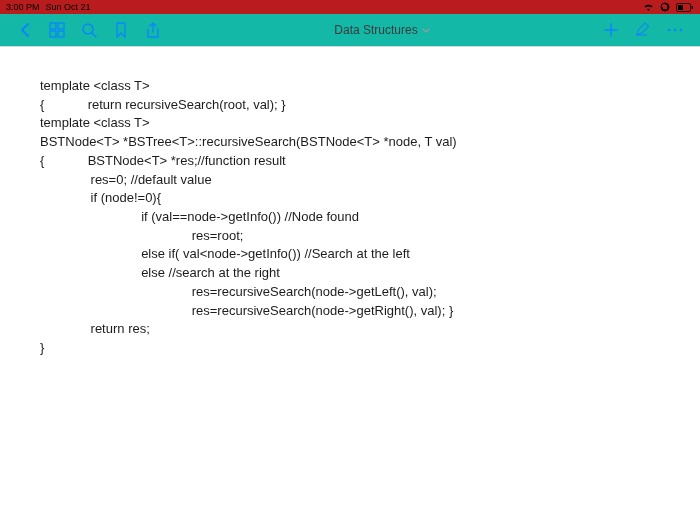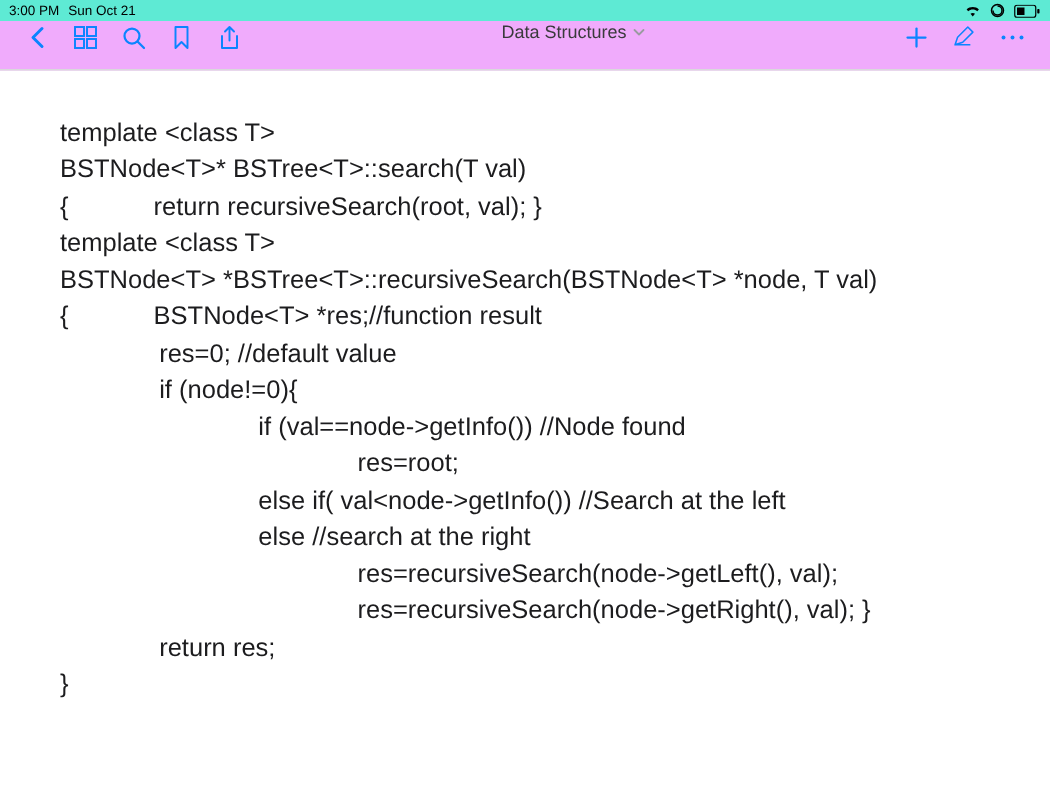--- a/index.html
+++ b/index.html
@@ -13,34 +13,34 @@
     color: #000;
   }
   .statusbar {
     height: 14px;
     display: flex;
     align-items: center;
     justify-content: space-between;
     padding: 0 6px;
     font-size: 9px;
     font-weight: 500;
-    background: #5eead4;
+    background: #b91c1c;
   }
   .statusbar .left, .statusbar .right {
     display: flex;
     gap: 6px;
     align-items: center;
   }
   .toolbar {
     height: 32px;
     display: flex;
-    align-items: flex-start;
+    align-items: center;
     border-bottom: 1px solid #d9d9db;
     padding: 0 14px;
-    background: #f0abfc;
+    background: #14b8a6;
   }
   .tb-left, .tb-right {
     display: flex;
     align-items: center;
     gap: 10px;
   }
   .tb-center {
     flex: 1;
     display: flex;
     align-items: center;
@@ -57,21 +57,21 @@
     height: 22px;
     display: flex;
     align-items: center;
     justify-content: center;
     color: #0b84ff;
     cursor: pointer;
   }
   .icon-btn svg { display: block; }
   .content {
     padding: 30px 8px 8px 40px;
-    font-size: 17px;
+    font-size: 13px;
     line-height: 1.44;
     color: #1c1c1e;
     font-family: -apple-system, "Helvetica Neue", Arial, sans-serif;
   }
   .code-line {
     white-space: pre;
   }
   .battery {
     display: inline-flex;
     align-items: center;
@@ -168,21 +168,20 @@
           <circle cx="2" cy="2" r="1.3" fill="#0b84ff"></circle>
           <circle cx="8" cy="2" r="1.3" fill="#0b84ff"></circle>
           <circle cx="14" cy="2" r="1.3" fill="#0b84ff"></circle>
         </svg>
     </div>
   </div>
 </div>
 
 <div class="content">
   <div class="code-line">template &lt;class T&gt;</div>
-  <div class="code-line">BSTNode&lt;T&gt;* BSTree&lt;T&gt;::search(T val)</div>
   <div class="code-line">{            return recursiveSearch(root, val); }</div>
   <div class="code-line"></div>
   <div class="code-line">template &lt;class T&gt;</div>
   <div class="code-line">BSTNode&lt;T&gt; *BSTree&lt;T&gt;::recursiveSearch(BSTNode&lt;T&gt; *node, T val)</div>
   <div class="code-line">{            BSTNode&lt;T&gt; *res;//function result</div>
   <div class="code-line">              res=0; //default value</div>
   <div class="code-line">              if (node!=0){</div>
   <div class="code-line">                            if (val==node-&gt;getInfo()) //Node found</div>
   <div class="code-line">                                          res=root;</div>
   <div class="code-line">                            else if( val&lt;node-&gt;getInfo()) //Search at the left</div>

